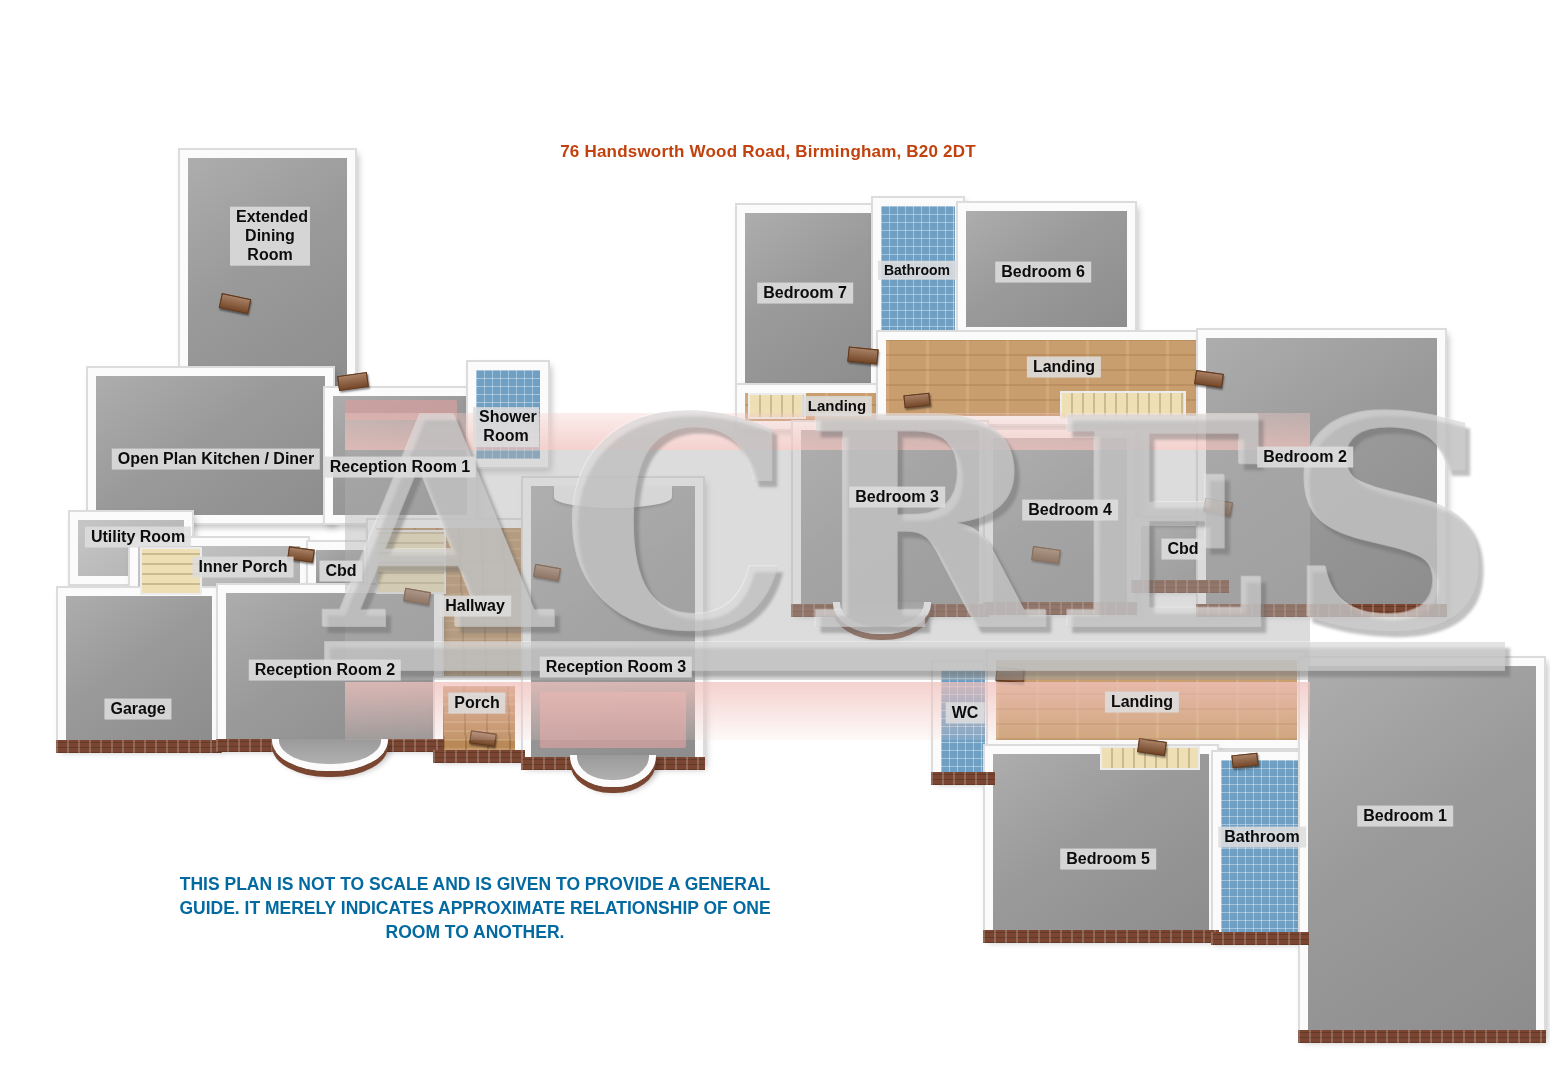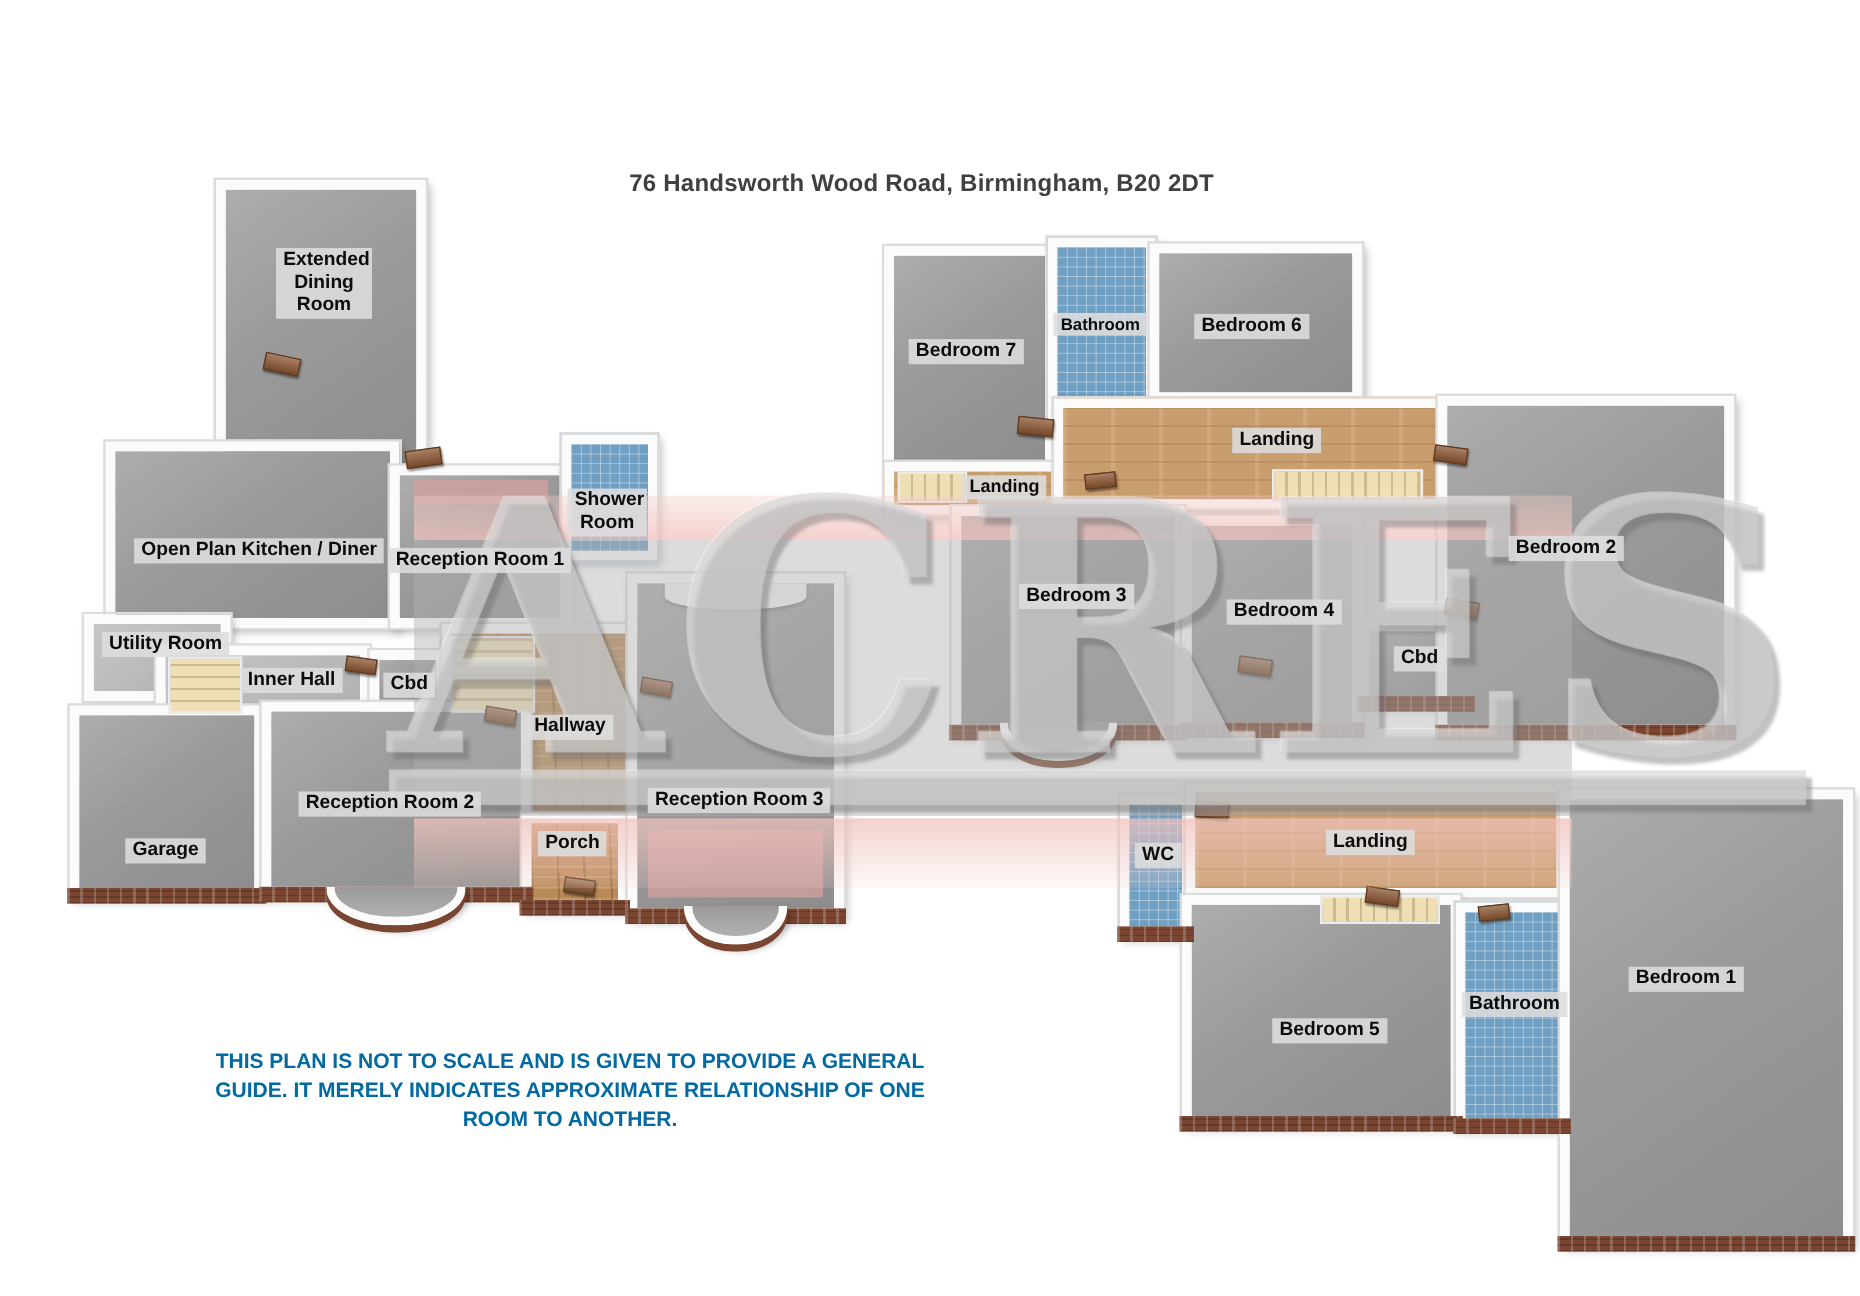--- a/index.html
+++ b/index.html
@@ -1,20 +1,20 @@
 <!DOCTYPE html>
 <html><head>
 <meta charset="utf-8">
 <style>
   * { margin:0; padding:0; box-sizing:border-box; }
   body { background:#ffffff; font-family:"Liberation Sans", sans-serif; }
   .canvas { position:relative; width:1550px; height:1080px; background:#ffffff; overflow:hidden; }
 
   .title { position:absolute; top:142px; left:0; width:1536px; text-align:center;
-           font-size:20px; font-weight:bold; color:#404040; letter-spacing:.2px; }
+           font-size:17px; font-weight:bold; color:#c2410c; letter-spacing:.2px; }
 
   .plan { position:absolute; inset:0; }
 
   .room { position:absolute; border:8px solid #fbfbfb;
           box-shadow:0 0 0 2px #dcdcdc, 3px 4px 7px rgba(0,0,0,.28); }
   .floor-gray  { background:linear-gradient(145deg,#adadad 0%,#9a9a9a 45%,#8d8d8d 100%); }
   .floor-light { background:linear-gradient(145deg,#c6c6c6,#b0b0b0); }
   .tile { background-color:#6f9fc2;
           background-image:linear-gradient(rgba(255,255,255,.38) 1px, transparent 1px),
                            linear-gradient(90deg, rgba(255,255,255,.38) 1px, transparent 1px);
@@ -112,21 +112,21 @@
     <div class="door" style="left:288px;top:548px;width:26px;height:13px;transform:rotate(8deg);"></div>
     <div class="door" style="left:404px;top:590px;width:26px;height:13px;transform:rotate(10deg);"></div>
     <div class="door" style="left:534px;top:566px;width:26px;height:13px;transform:rotate(10deg);"></div>
     <div class="door" style="left:470px;top:732px;width:26px;height:13px;transform:rotate(8deg);"></div>
 
     <span class="room-label wrap" style="left:270px;top:236px;width:80px;">Extended Dining Room</span>
     <span class="room-label" style="left:216px;top:459px;">Open Plan Kitchen / Diner</span>
     <span class="room-label" style="left:400px;top:467px;">Reception Room 1</span>
     <span class="room-label wrap" style="left:506px;top:427px;width:66px;">Shower Room</span>
     <span class="room-label" style="left:138px;top:537px;">Utility Room</span>
-    <span class="room-label" style="left:243px;top:567px;">Inner Hall</span>
+    <span class="room-label" style="left:243px;top:567px;">Inner Porch</span>
     <span class="room-label" style="left:341px;top:571px;">Cbd</span>
     <span class="room-label" style="left:475px;top:606px;">Hallway</span>
     <span class="room-label" style="left:138px;top:665px;margin-top:44px;">Garage</span>
     <span class="room-label" style="left:325px;top:670px;">Reception Room 2</span>
     <span class="room-label" style="left:477px;top:703px;">Porch</span>
     <span class="room-label" style="left:616px;top:619px;margin-top:48px;">Reception Room 3</span>
   </div>
 
   <div class="plan">
     <div class="room floor-gray" style="left:737px;top:205px;width:142px;height:188px;"></div>

